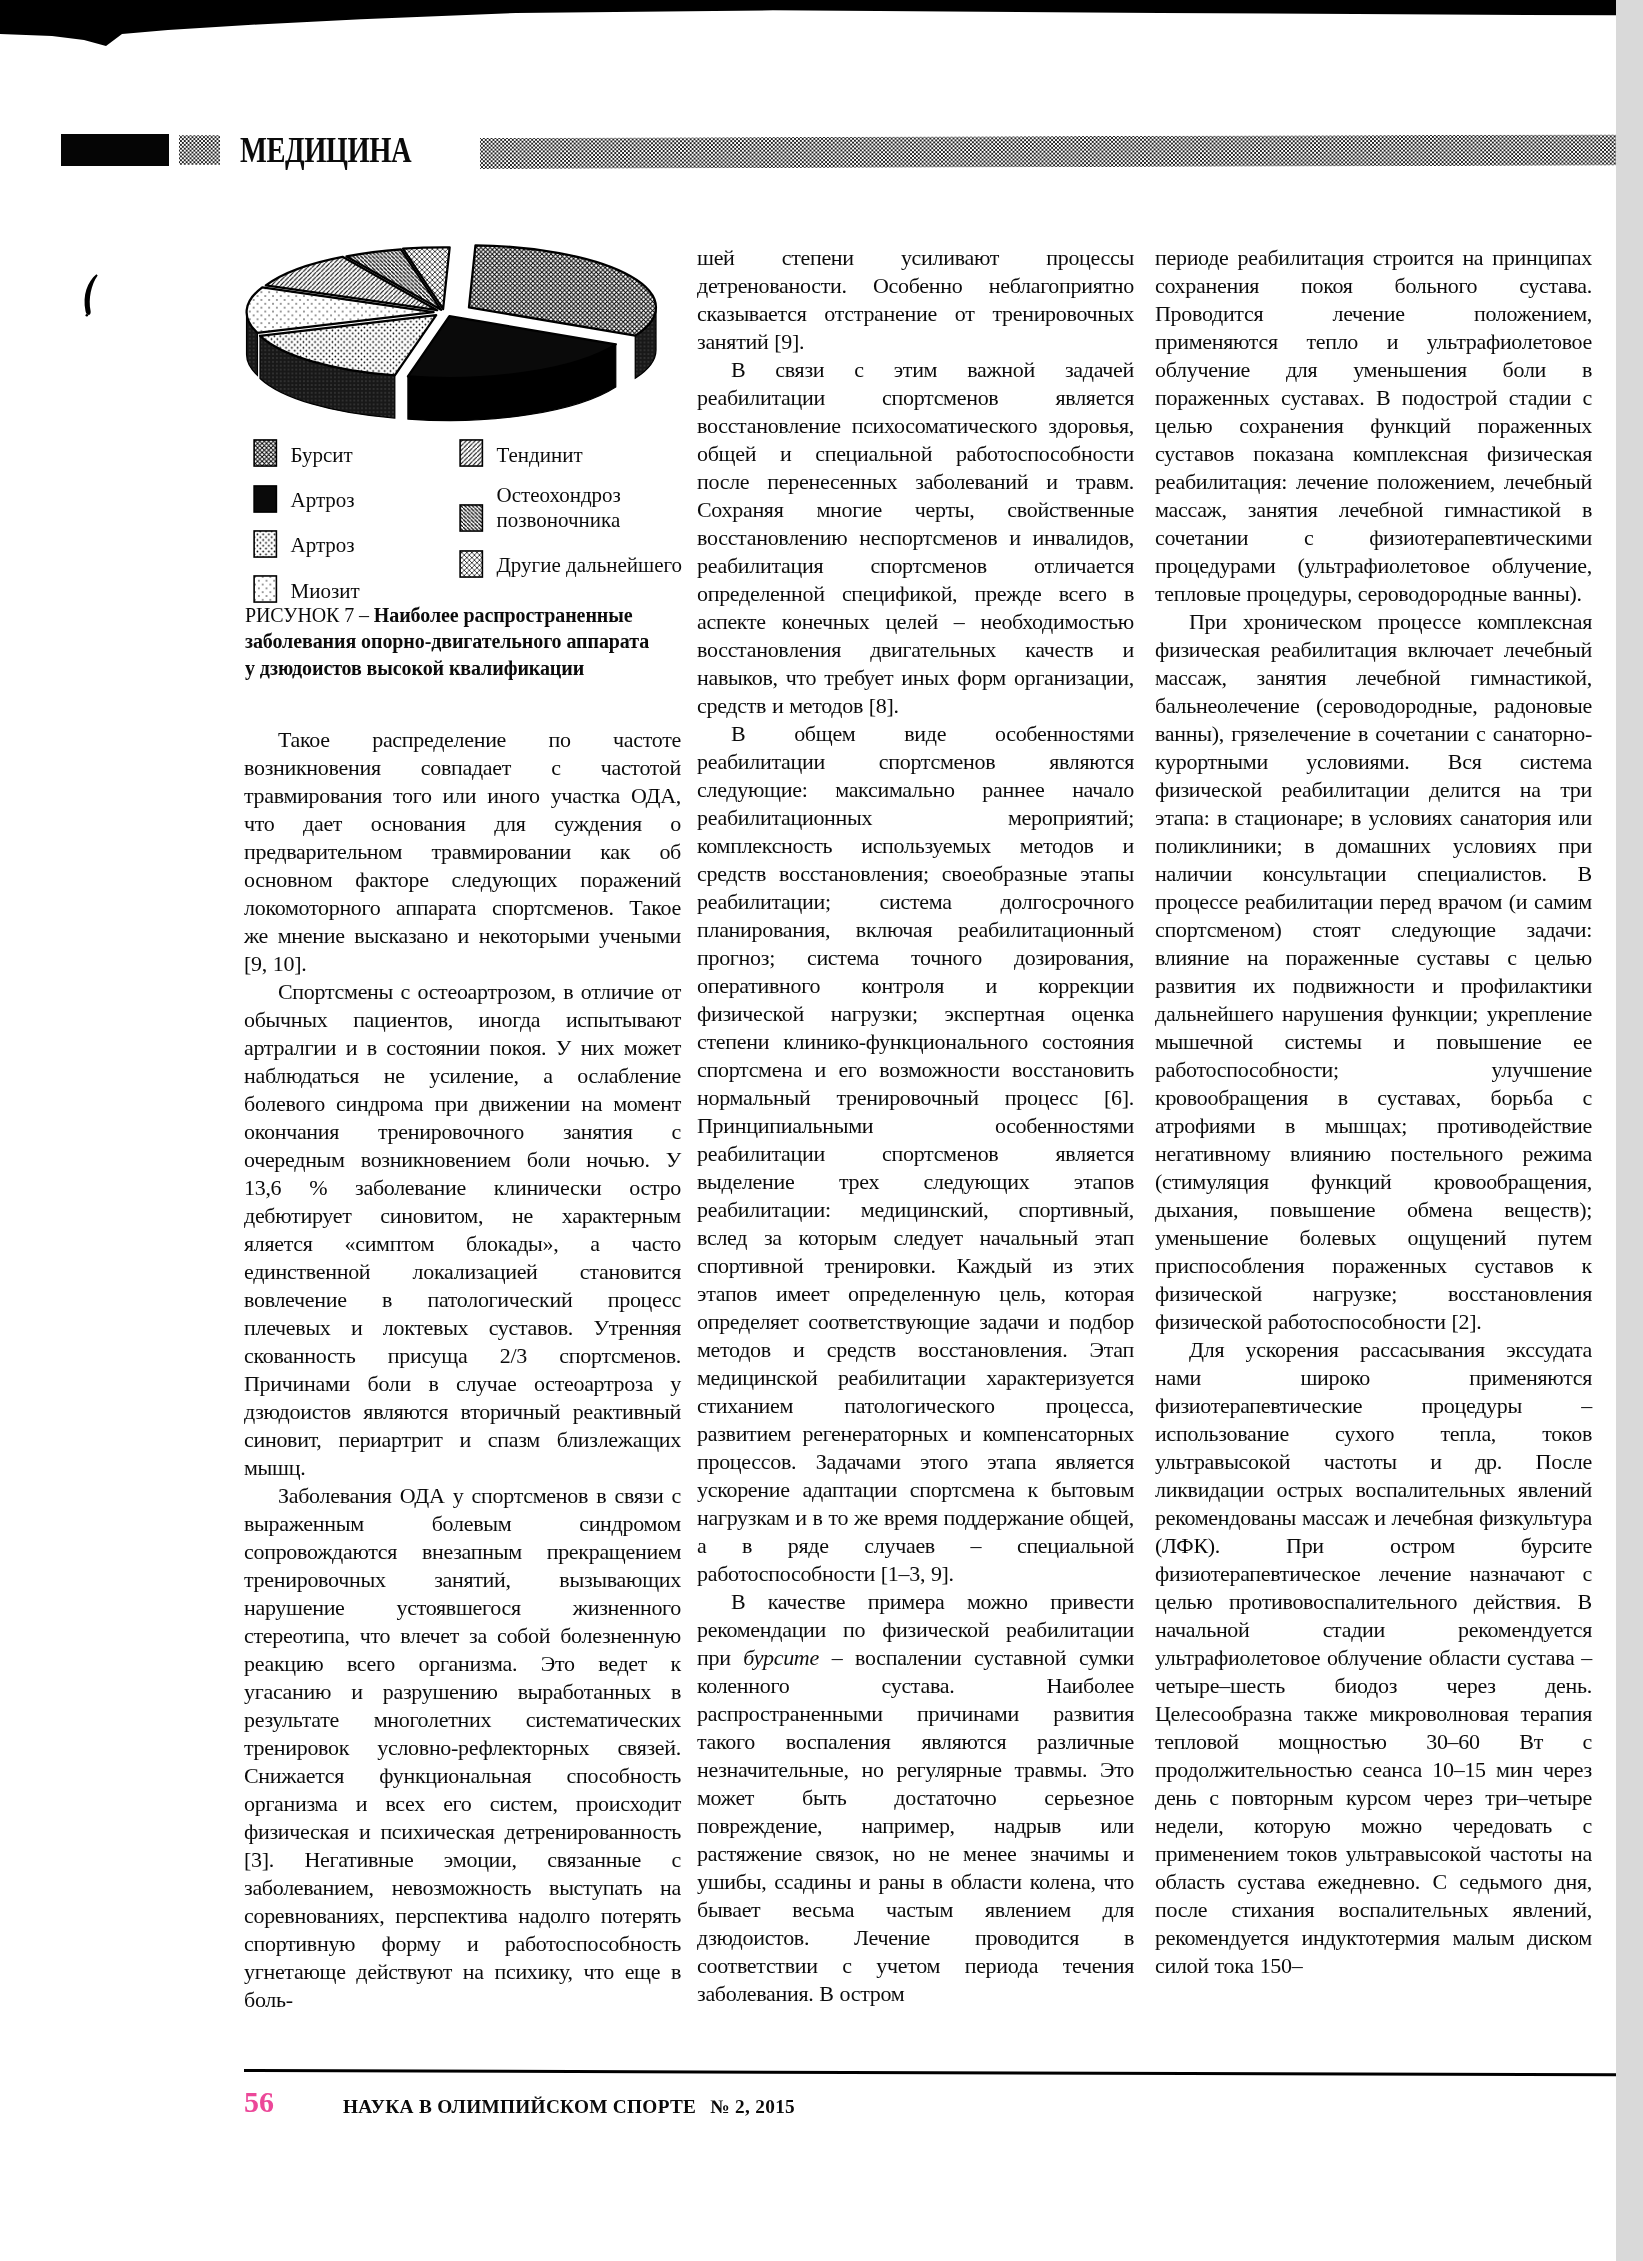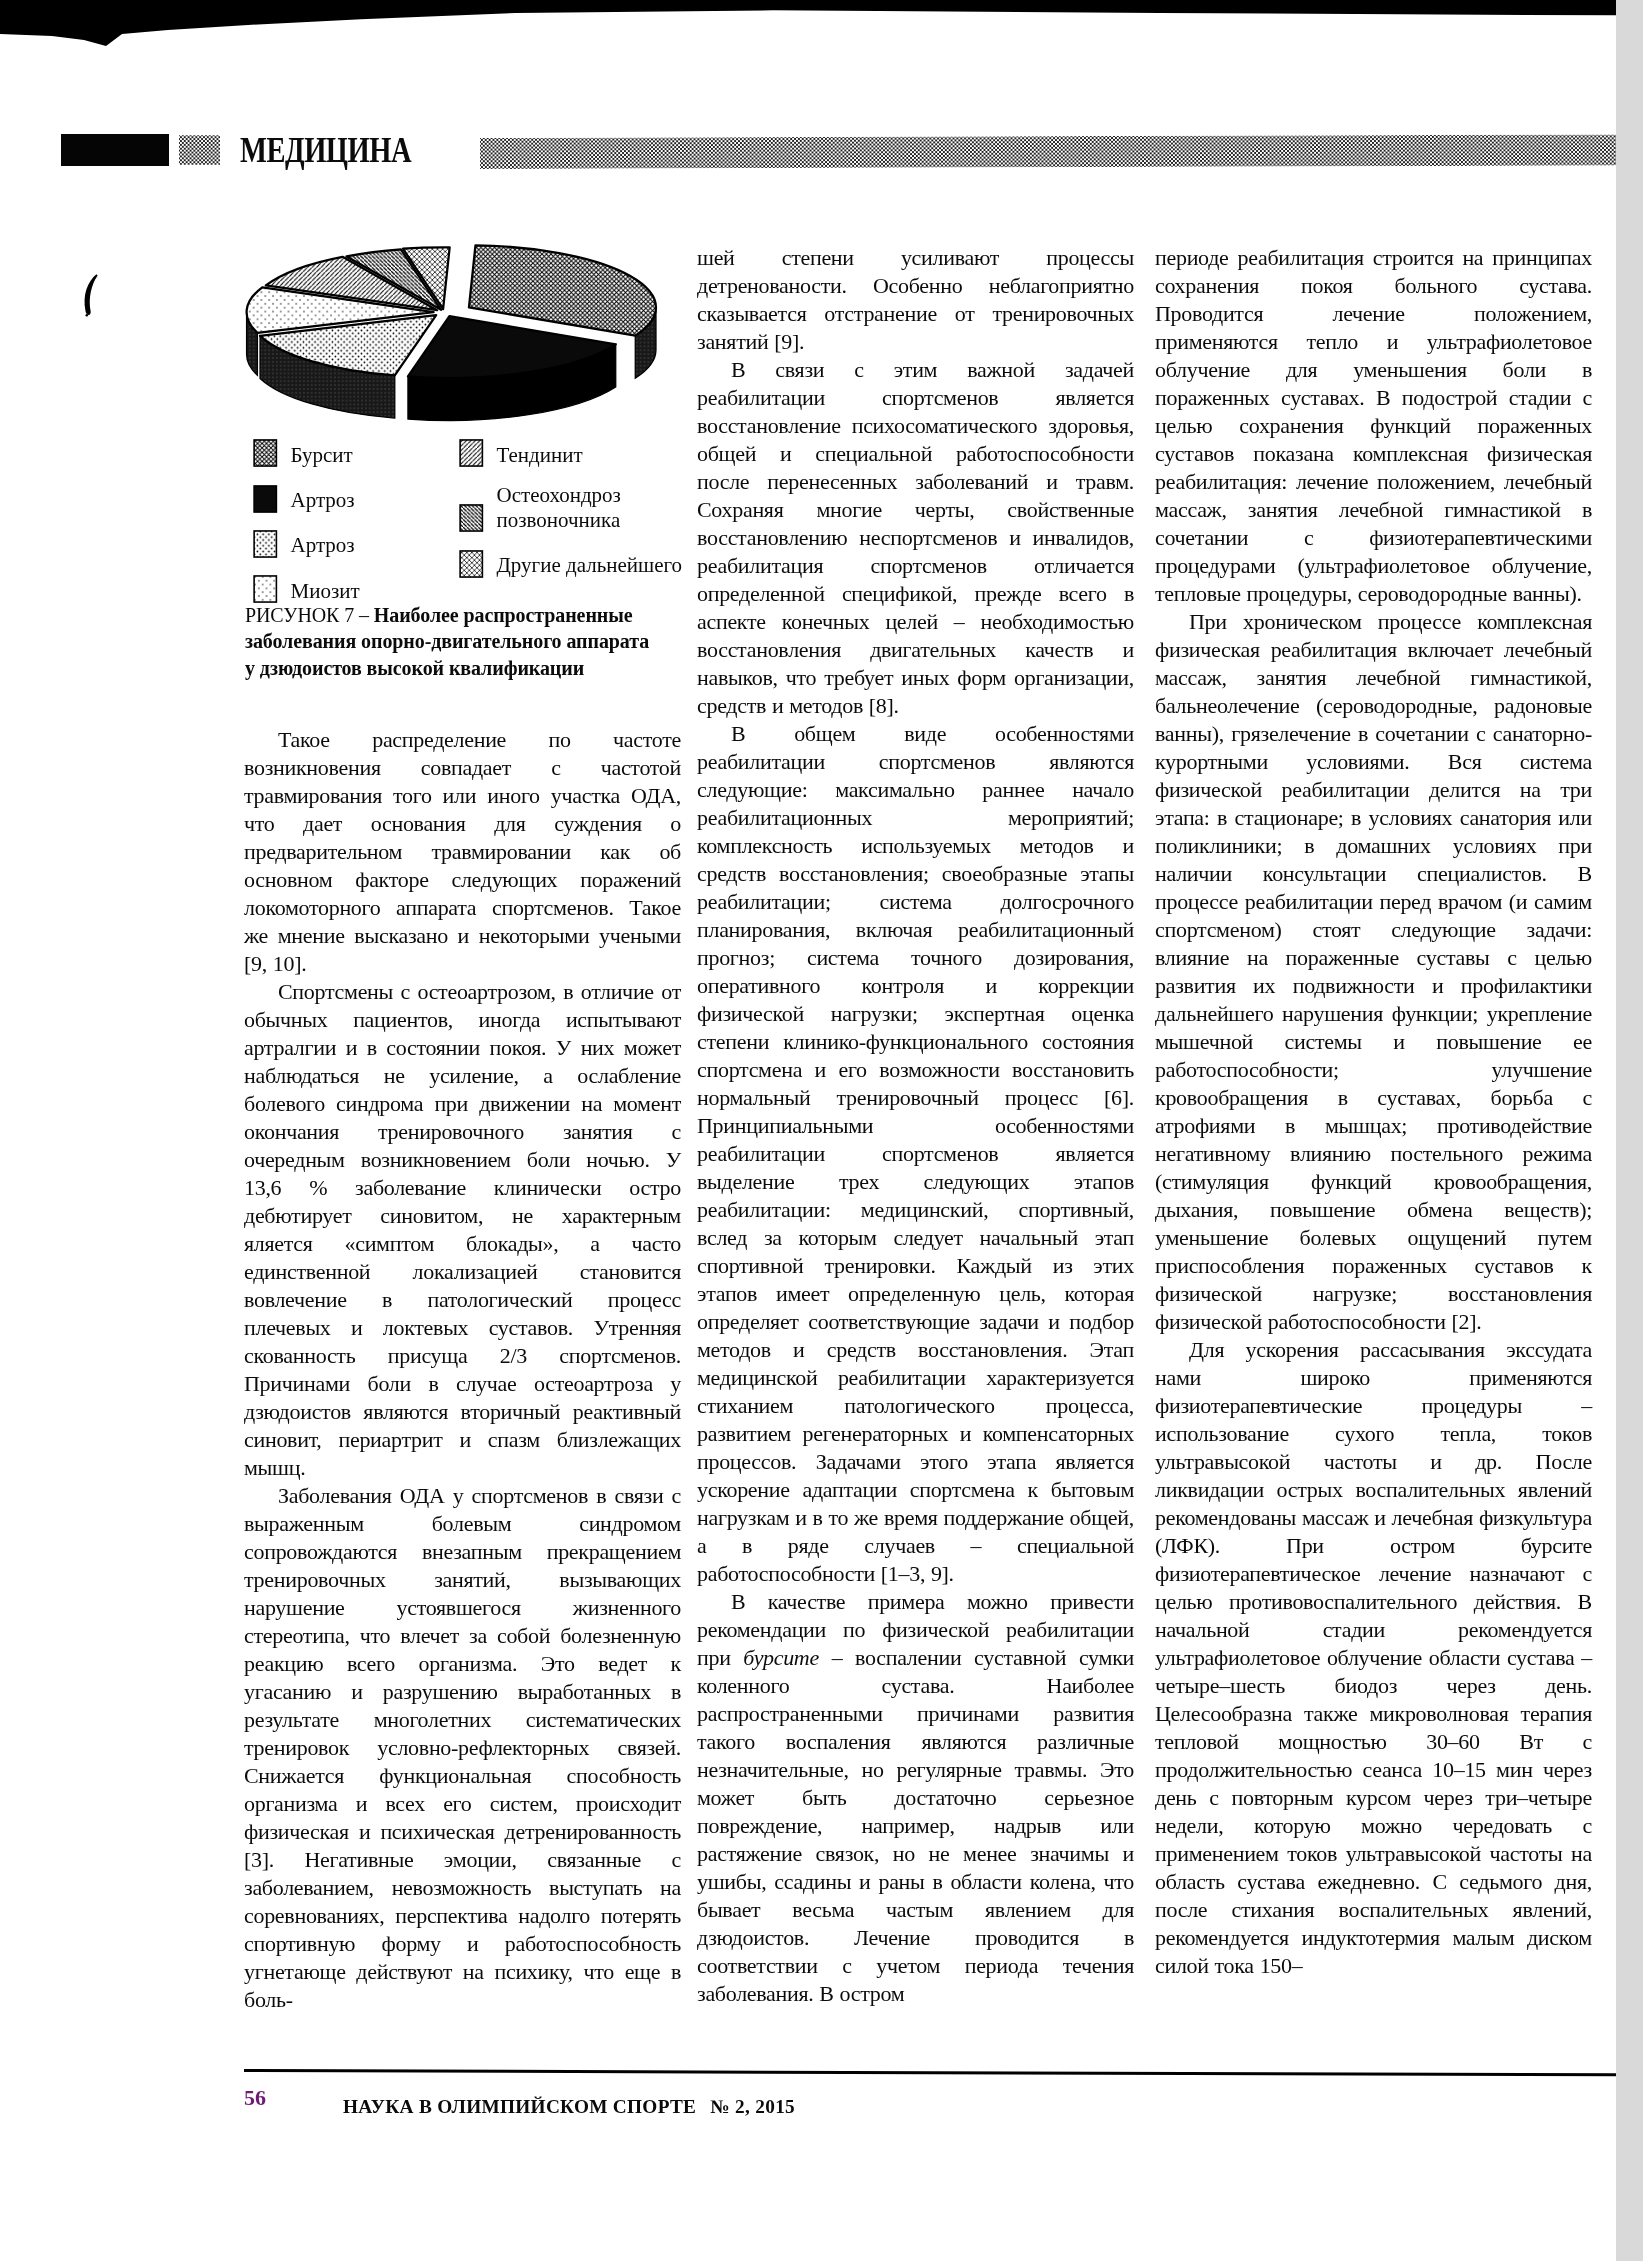--- a/index.html
+++ b/index.html
@@ -37,21 +37,21 @@
   .col p{margin:0;}
   .col p.ind{text-indent:34px;}
   .col em{font-style:italic;}
   .col-1{left:244px;top:726px;}
   .col-2{left:697px;top:244px;}
   .col-3{left:1155px;top:244px;}
 
   
   .ft-rule{position:absolute;left:244px;top:2069px;width:1400px;height:3.2px;background:#000;
     transform:rotate(0.18deg);transform-origin:left center;}
-  .ft-page{position:absolute;left:244px;top:2085px;font-size:22px;font-weight:600;color:#701a75;}
+  .ft-page{position:absolute;left:244px;top:2085px;font-size:30px;font-weight:600;color:#ec4899;}
   .ft-journal{position:absolute;left:343px;top:2096px;font-size:19.3px;font-weight:700;
     letter-spacing:0.3px;white-space:nowrap;}
   .ft-journal .issue{margin-left:14px;font-weight:600;}
 </style>
 </head>
 <body>
 
 <div class="page">
 
   <svg width="0" height="0" style="position:absolute" aria-hidden="true">

